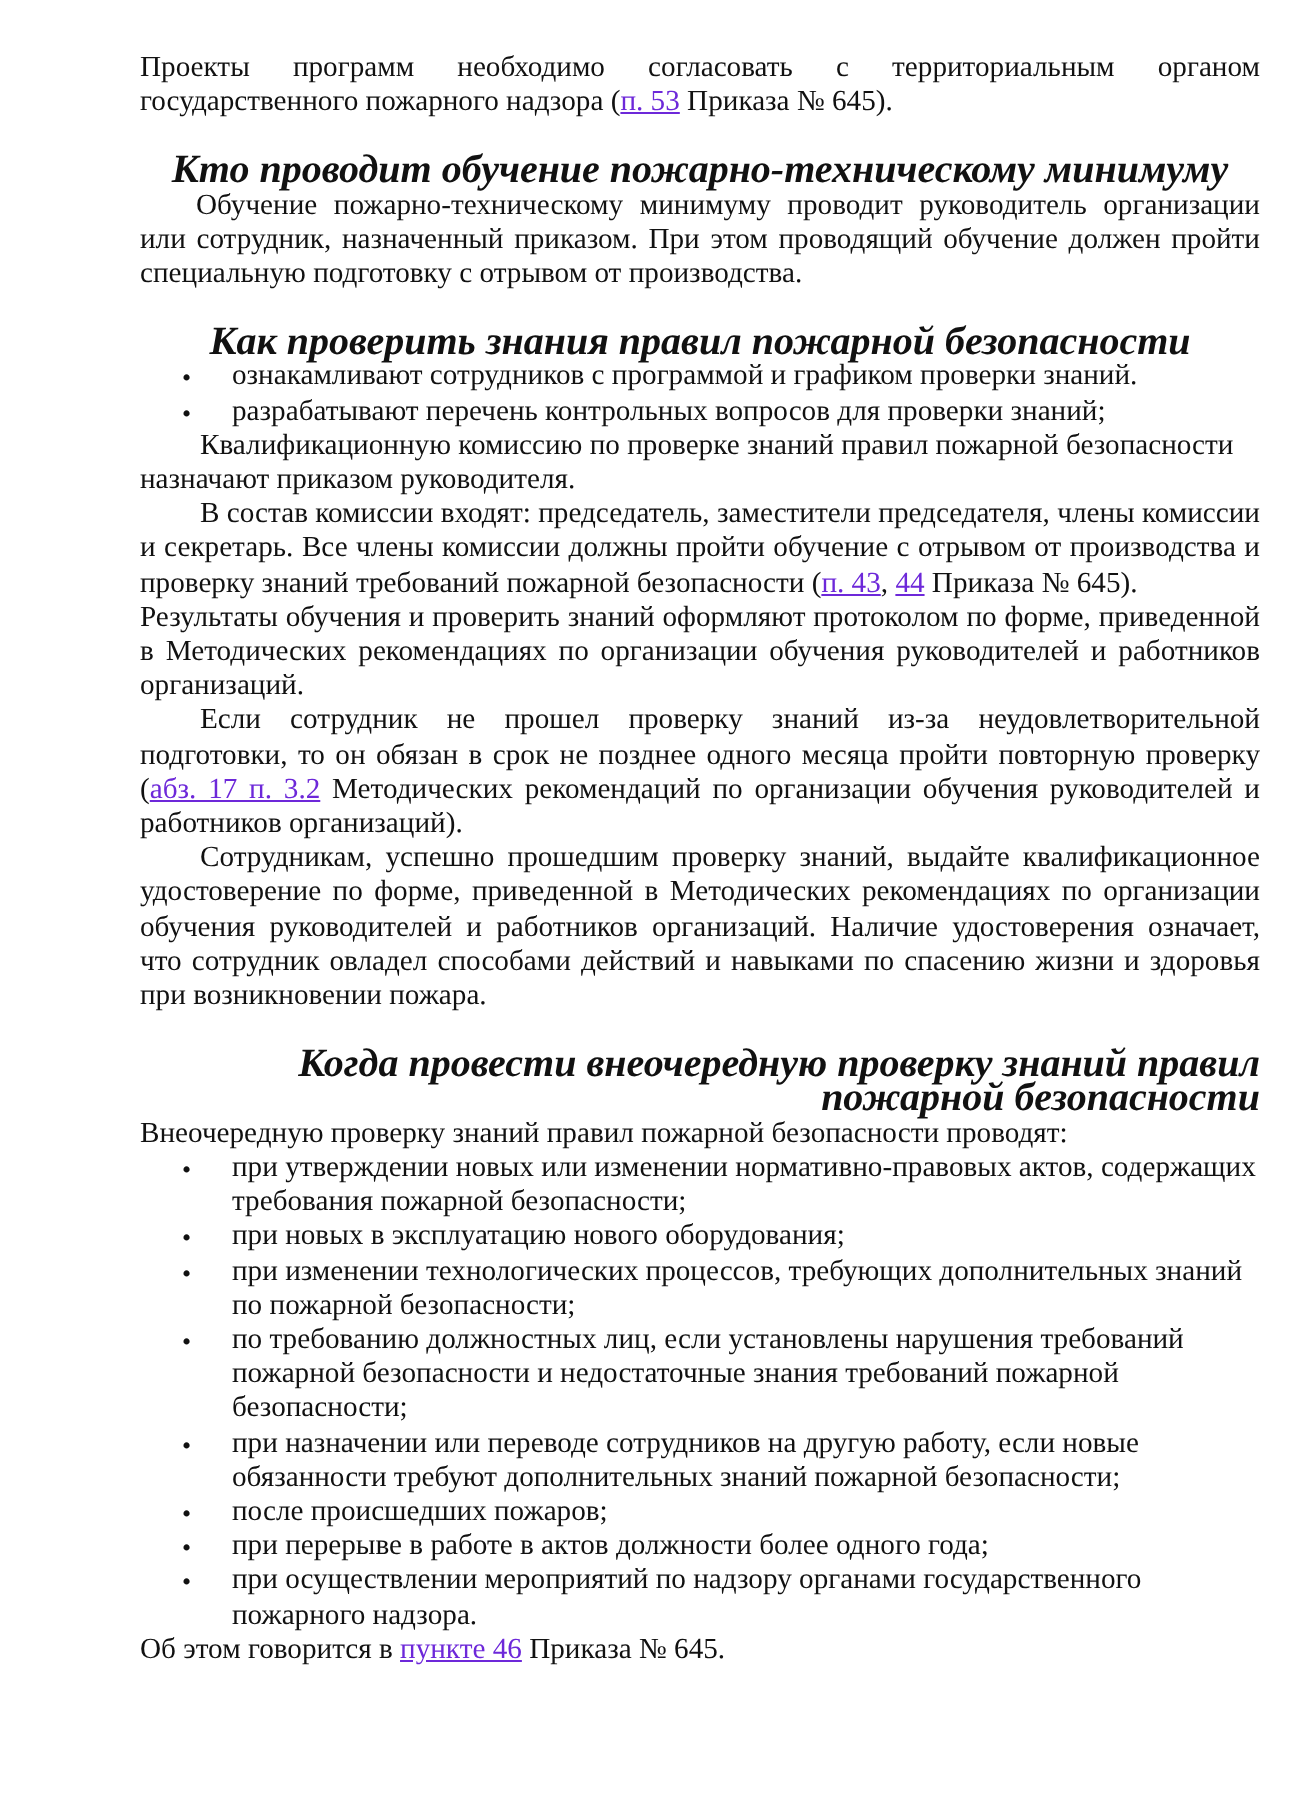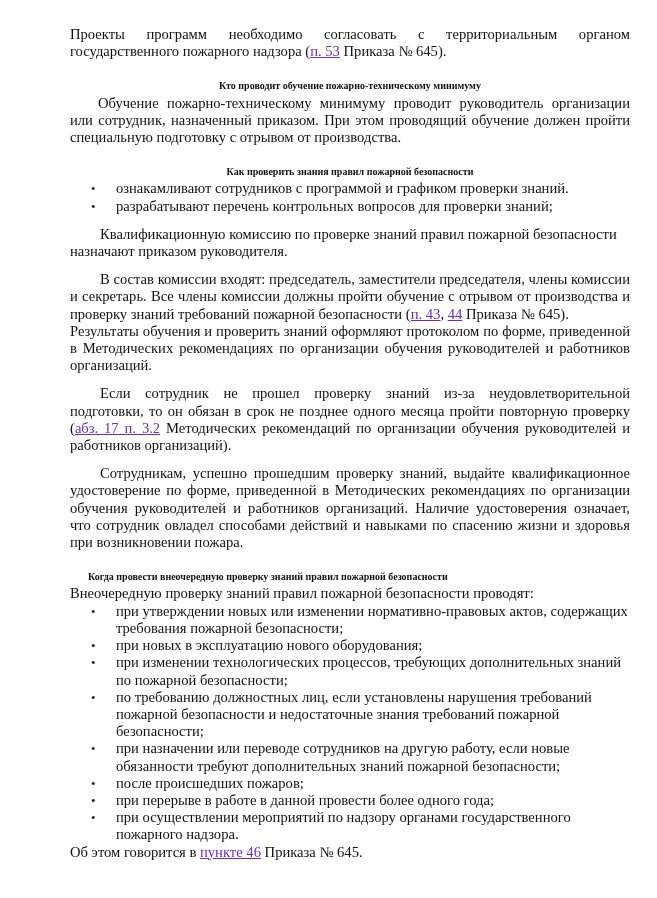--- a/index.html
+++ b/index.html
@@ -8,32 +8,32 @@
     position:relative;
     padding: 26px 27px 0 70px;
     font-family: "Liberation Serif", "DejaVu Serif", serif;
     font-size: 14.6px;
     line-height: 17.2px;
     color:#111;
   }
   p { margin:0; }
   .just { text-align: justify; text-align-last: left; }
   .ind { text-indent: 28px; }
-  .ind-s { text-indent: 30px; margin-top: 11px; }
+  .ind-s { text-indent: 30px; }
   h2 {
-    margin:0; font-size:10px; font-weight:bold; text-align:center; line-height:17.2px;
+    margin:0; font-size:20px; font-weight:bold; text-align:center; line-height:17.2px;font-style:italic;
   }
   .gap { height:17px; }
   ul { margin:0; padding:0 0 0 46px; list-style:none; }
   ul li { position:relative; }
   ul li::before {
     content:"•"; position:absolute; left:-25px; top:0; font-size:13px;
   }
   a.ref { color:#6d28d9; text-decoration:underline; }
-  .h-left { text-align:left; padding-left:18px; }
+  .h-left { text-align:right; padding-left:18px; }
 </style>
 </head>
 <body>
 
 <div class="page">
 
   <p class="just"><span>Проекты программ необходимо согласовать с территориальным органом государственного пожарного надзора (</span><a class="ref">п. 53</a><span> Приказа № 645).</span></p>
 
   <div class="gap"></div>
 
@@ -57,18 +57,18 @@
 
   <h2 class="h-left">Когда провести внеочередную проверку знаний правил пожарной безопасности</h2>
   <p>Внеочередную проверку знаний правил пожарной безопасности проводят:</p>
   <ul>
     <li>при утверждении новых или изменении нормативно-правовых актов, содержащих требования пожарной безопасности;</li>
     <li>при новых в эксплуатацию нового оборудования;</li>
     <li>при изменении технологических процессов, требующих дополнительных знаний по пожарной безопасности;</li>
     <li>по требованию должностных лиц, если установлены нарушения требований пожарной безопасности и недостаточные знания требований пожарной безопасности;</li>
     <li>при назначении или переводе сотрудников на другую работу, если новые обязанности требуют дополнительных знаний пожарной безопасности;</li>
     <li>после происшедших пожаров;</li>
-    <li>при перерыве в работе в данной провести более одного года;</li>
+    <li>при перерыве в работе в актов должности более одного года;</li>
     <li>при осуществлении мероприятий по надзору органами государственного пожарного надзора.</li>
   </ul>
   <p><span>Об этом говорится в </span><a class="ref">пункте 46</a><span> Приказа № 645.</span></p>
 
 </div>
 
 </body></html>

